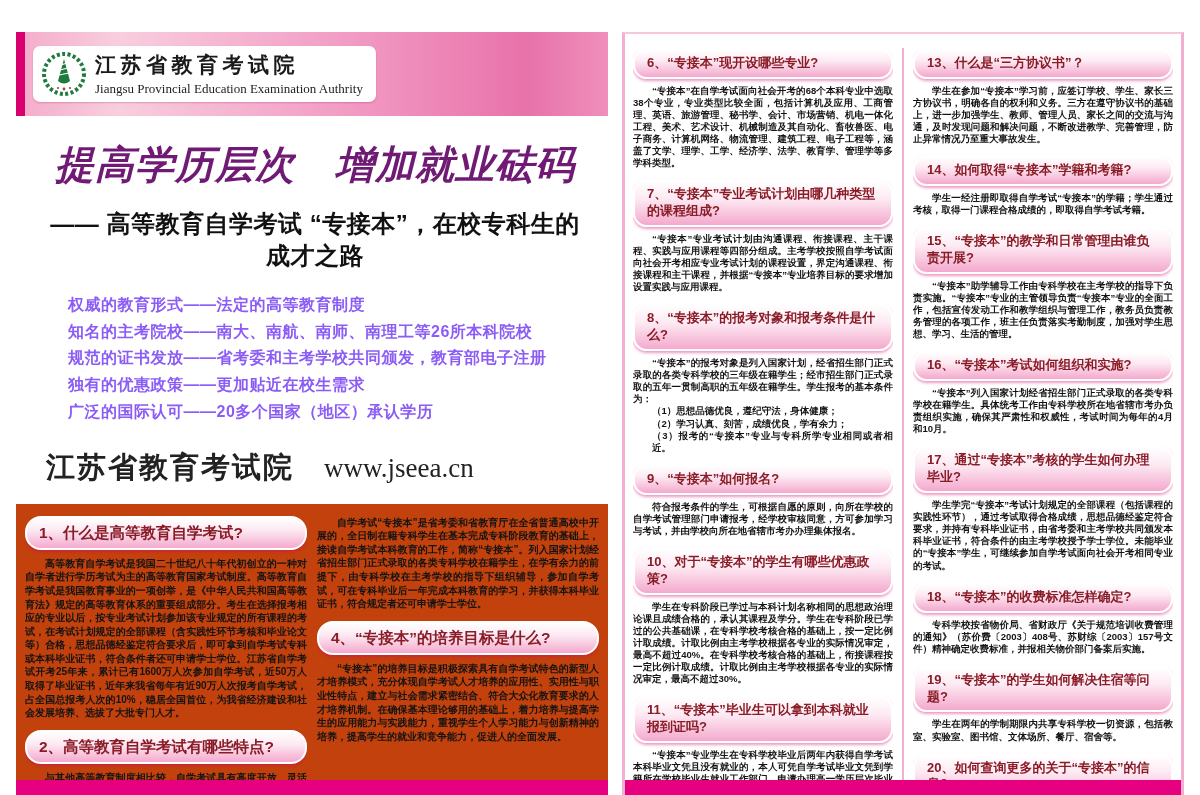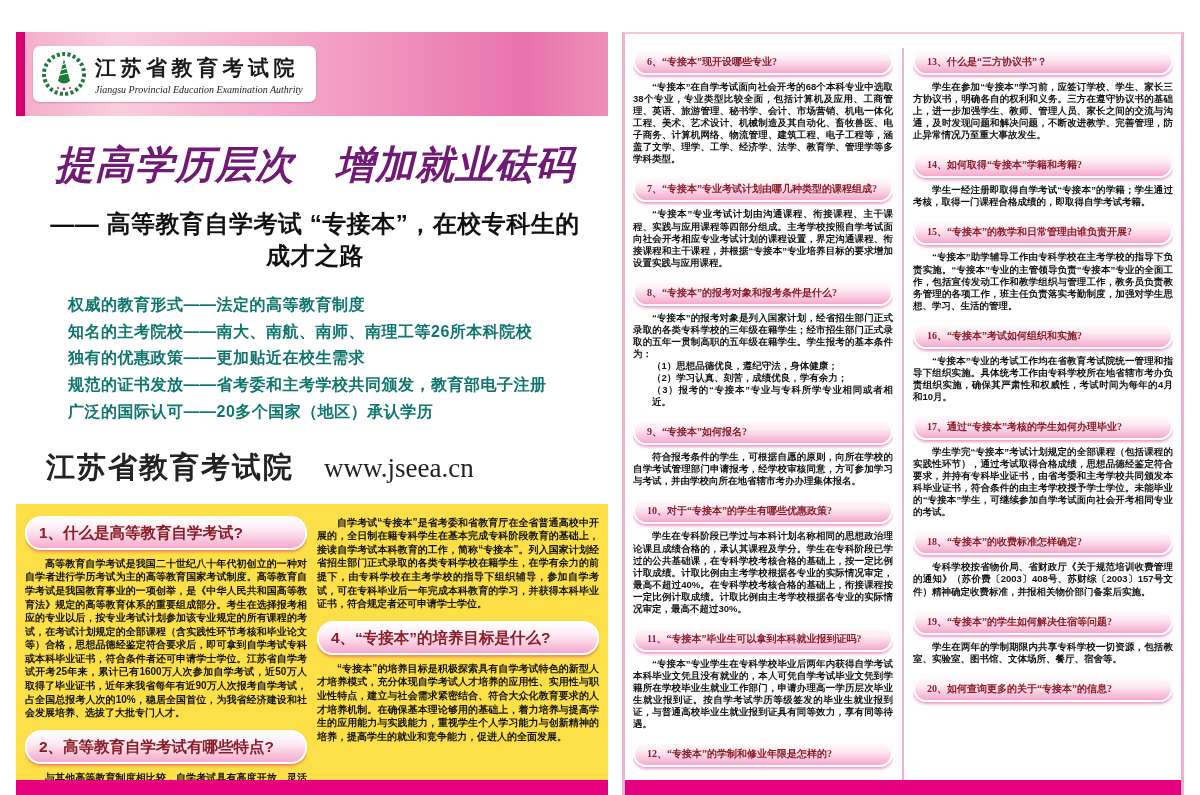--- a/index.html
+++ b/index.html
@@ -9,40 +9,40 @@
 
   
   .page { display:flex; flex-direction:column; overflow:hidden; background:#fff; }
   .page-left { width:592px; }
   .brand-header { height:84px; flex:0 0 84px; display:flex; align-items:center;
     border-left:9px solid #d8006f;
     background:linear-gradient(90deg,#f4aecb 0%,#f8cede 16%,#f29cc4 55%,#e872ab 86%,#ef8fba 100%); }
   .logo-box { background:#fff; border-radius:7px; margin-left:8px; padding:5px 13px 5px 8px;
     display:flex; align-items:center; gap:8px; box-shadow:0 1px 2px rgba(150,0,80,.25); }
   .brand-cn { font-size:21px; font-weight:bold; color:#1a1a1a; letter-spacing:4.5px; white-space:nowrap; }
-  .brand-en { font-size:10px; color:#222; font-family:"Liberation Serif", serif; white-space:nowrap; margin-top:2px;font-style:italic; }
+  .brand-en { font-size:13px; color:#222; font-family:"Liberation Serif", serif; white-space:nowrap; margin-top:2px; }
   .intro { padding:22px 24px 0 30px; }
   .main-title { font-size:39px; font-weight:900; font-style:italic; color:#701a75;
     letter-spacing:1px; text-align:center; font-family:"Liberation Sans", sans-serif; }
   .main-subtitle { font-size:24px; font-weight:bold; color:#111; text-align:center; margin-top:16px; letter-spacing:.5px; }
   .feature-list { list-style:none; margin:20px 0 0 22px; }
-  .feature { font-size:16px; font-weight:bold; color:#0f766e; line-height:1.67; letter-spacing:.5px; }
+  .feature { font-size:16px; font-weight:bold; color:#8b5cf6; line-height:1.67; letter-spacing:.5px; }
   .site-line { margin-top:22px; text-align:left; font-family:"Liberation Serif", serif; white-space:nowrap; }
   .site-org { font-size:29px; font-weight:bold; color:#222; letter-spacing:2px; }
   .site-url { font-size:27px; color:#222; margin-left:26px; }
-  .qa-panel { flex:1; margin-top:16px; background:#fde047; display:flex; gap:10px; padding:12px 9px 0; overflow:hidden; }
+  .qa-panel { flex:1; margin-top:16px; background:#c2410c; display:flex; gap:10px; padding:12px 9px 0; overflow:hidden; }
 
   
   .qa-col { flex:1; min-width:0; overflow:hidden; }
   .qa { margin-bottom:10px; }
   .pill { background:linear-gradient(180deg,#ffffff 0%,#fdeaf3 40%,#f4a9cd 100%);
     border:2px solid #fff; border-radius:16px; color:#8a1c27; font-weight:bold;
     box-shadow:0 2px 3px rgba(216,0,111,.40); padding:5px 12px; line-height:1.3; }
   .page-left .pill { font-size:15.5px; margin-bottom:7px; }
-  .page-right .pill { font-size:10px; margin-bottom:6px; border-radius:14px;font-family:Liberation Serif, serif; }
+  .page-right .pill { font-size:13px; margin-bottom:6px; border-radius:14px; }
   .para { text-indent:2em; text-align:justify; color:#141414; font-weight:600; }
   .sub  { text-align:justify; color:#141414; font-weight:600; padding-left:2em; }
   .page-left .para, .page-left .sub { font-size:10px; line-height:1.36; }
   .page-right .para, .page-right .sub { font-size:9.5px; line-height:1.27; }
 
   .bottom-bar { flex:0 0 15px; height:15px; background:#e6007f; margin-top:auto; }
 
   
   .page-right { flex:1; border-left:3px solid #f4aed0; border-right:3px solid #f4aed0; border-top:2px solid #f7c6dd; }
   .qa-grid { flex:1; display:flex; padding:14px 8px 0; overflow:hidden; }
@@ -72,22 +72,22 @@
         </div>
       </div>
     </div>
 
     <div class="intro">
       <h1 class="main-title">提高学历层次　增加就业砝码</h1>
       <div class="main-subtitle">—— 高等教育自学考试 “专接本”，在校专科生的成才之路</div>
       <ul class="feature-list">
           <li class="feature">权威的教育形式——法定的高等教育制度</li>
           <li class="feature">知名的主考院校——南大、南航、南师、南理工等26所本科院校</li>
+          <li class="feature">规范的证书发放——省考委和主考学校共同颁发，教育部电子注册</li>
           <li class="feature">独有的优惠政策——更加贴近在校生需求</li>
-          <li class="feature">规范的证书发放——省考委和主考学校共同颁发，教育部电子注册</li>
           <li class="feature">广泛的国际认可——20多个国家（地区）承认学历</li>
         </ul>
       <div class="site-line">
         <span class="site-org">江苏省教育考试院</span>
         <span class="site-url">www.jseea.cn</span>
       </div>
     </div>
 
     <div class="qa-panel">
       <div class="qa-col">
@@ -156,21 +156,21 @@
           <section class="qa">
             <h3 class="pill">14、如何取得“专接本”学籍和考籍?</h3>
             <p class="para">学生一经注册即取得自学考试“专接本”的学籍；学生通过考核，取得一门课程合格成绩的，即取得自学考试考籍。</p>
           </section>
           <section class="qa">
             <h3 class="pill">15、“专接本”的教学和日常管理由谁负责开展?</h3>
             <p class="para">“专接本”助学辅导工作由专科学校在主考学校的指导下负责实施。“专接本”专业的主管领导负责“专接本”专业的全面工作，包括宣传发动工作和教学组织与管理工作，教务员负责教务管理的各项工作，班主任负责落实考勤制度，加强对学生思想、学习、生活的管理。</p>
           </section>
           <section class="qa">
             <h3 class="pill">16、“专接本”考试如何组织和实施?</h3>
-            <p class="para">“专接本”专业的考试工作均在省教育考试院统一管理和指导下组织实施。具体统考工作由专科学校所在地省辖市考办负责组织实施，确保其严肃性和权威性，考试时间为每年的4月和10月。</p>
+            <p class="para">“专接本”列入国家计划经省招生部门正式录取的各类专科学校在籍学生。具体统考工作由专科学校所在地省辖市考办负责组织实施，确保其严肃性和权威性，考试时间为每年的4月和10月。</p>
           </section>
           <section class="qa">
             <h3 class="pill">17、通过“专接本”考核的学生如何办理毕业?</h3>
             <p class="para">学生学完“专接本”考试计划规定的全部课程（包括课程的实践性环节），通过考试取得合格成绩，思想品德经鉴定符合要求，并持有专科毕业证书，由省考委和主考学校共同颁发本科毕业证书，符合条件的由主考学校授予学士学位。未能毕业的“专接本”学生，可继续参加自学考试面向社会开考相同专业的考试。</p>
           </section>
           <section class="qa">
             <h3 class="pill">18、“专接本”的收费标准怎样确定?</h3>
             <p class="para">专科学校按省物价局、省财政厅《关于规范培训收费管理的通知》（苏价费〔2003〕408号、苏财综〔2003〕157号文件）精神确定收费标准，并报相关物价部门备案后实施。</p>
           </section>
           <section class="qa">

